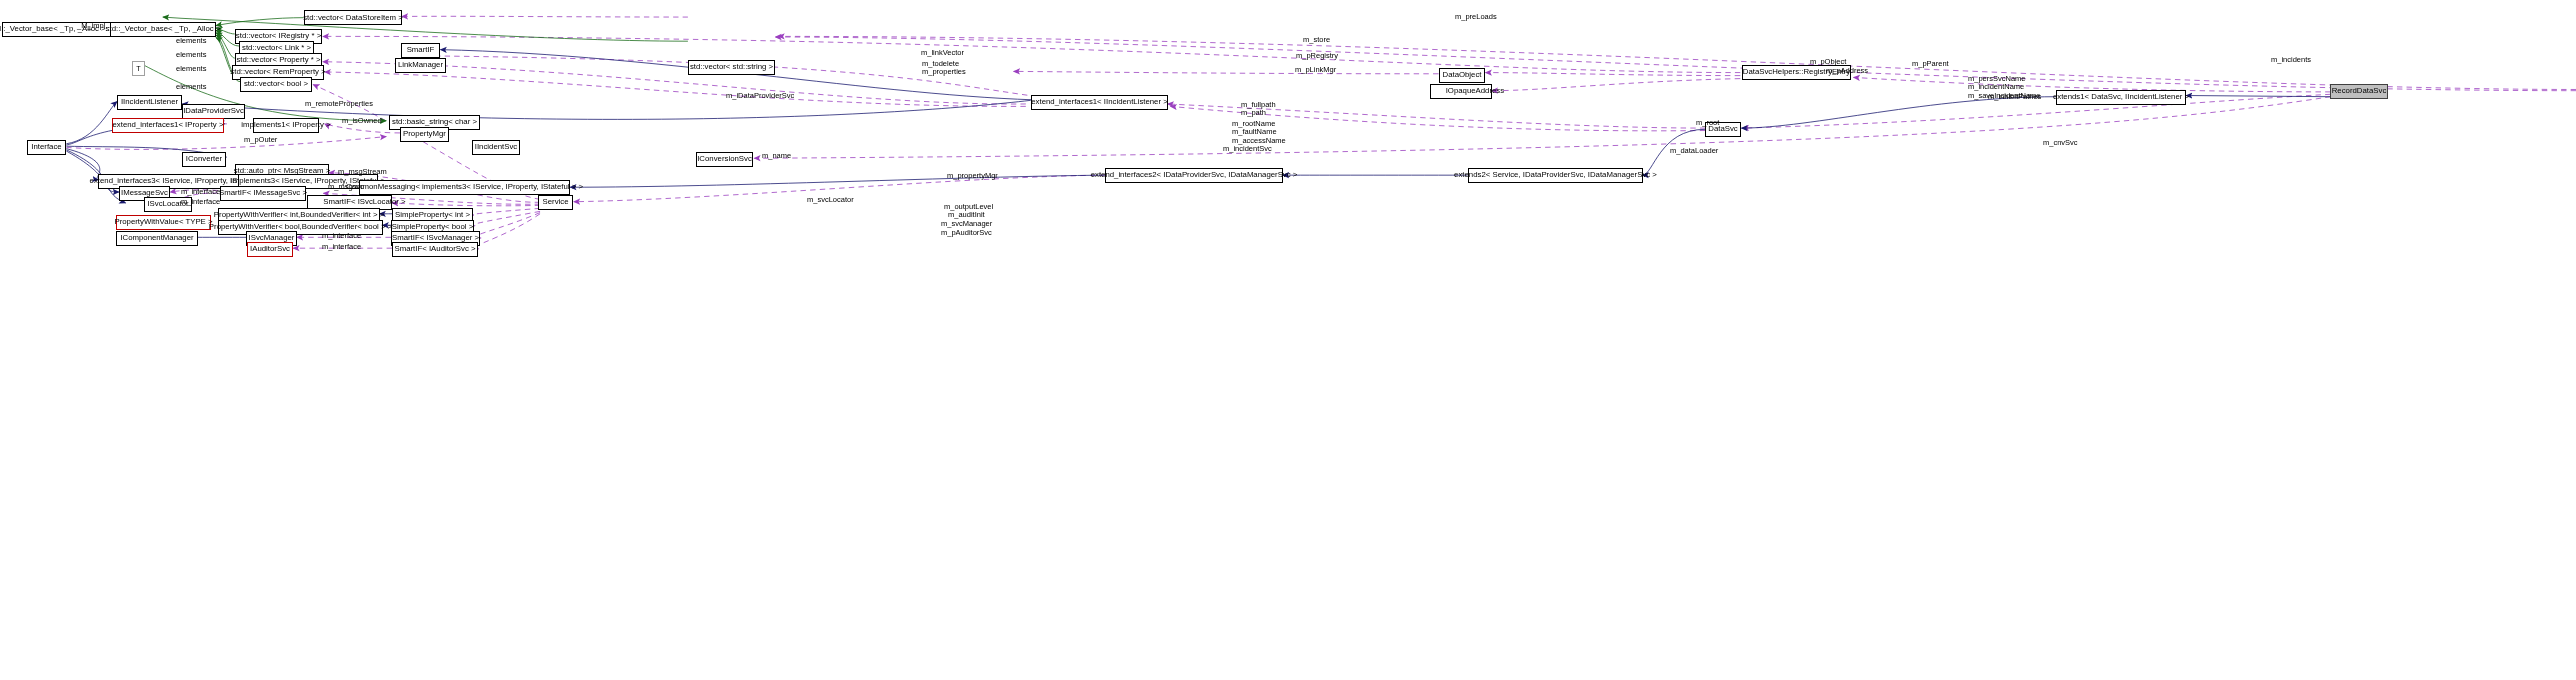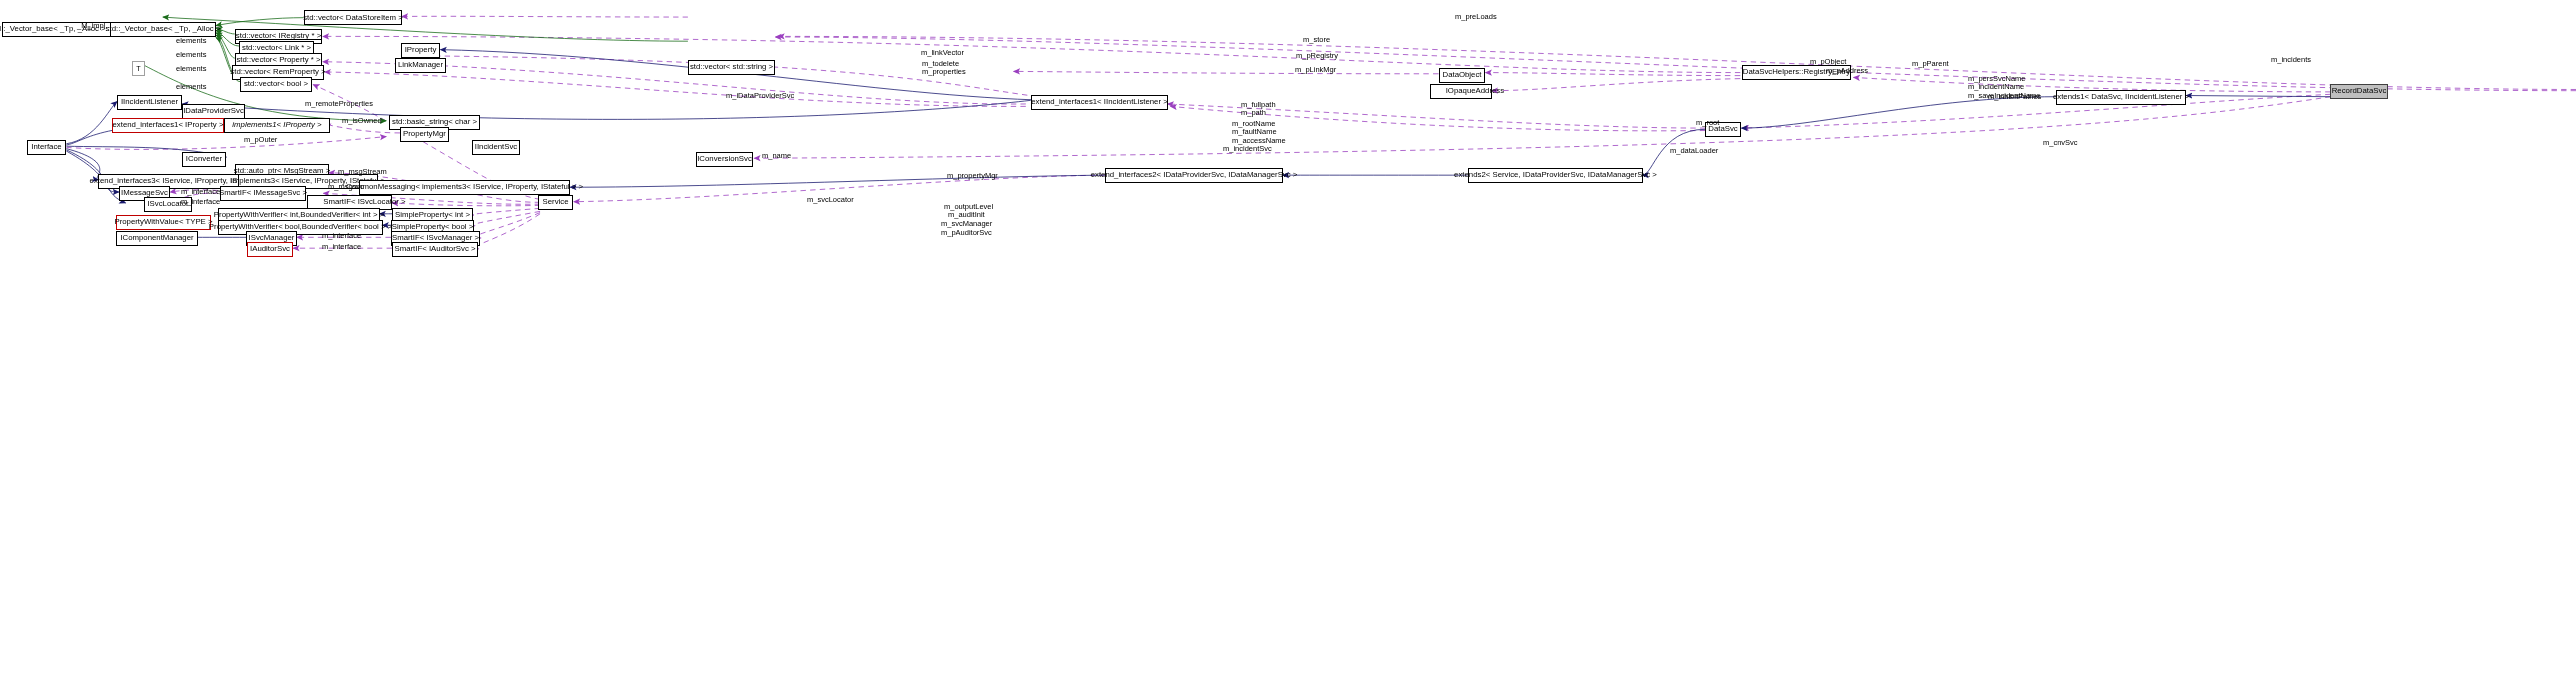--- a/index.html
+++ b/index.html
@@ -100,40 +100,40 @@
       <path d="M650,354 C640,354 640,354 629,354" marker-end="url(#arrNavy)"></path>
       <path d="M648,373 C640,373 640,373 634,373" marker-end="url(#arrNavy)"></path>
       <path d="M408,393 C380,393 340,393 314,393" marker-end="url(#arrNavy)"></path>
     </g>
   </svg>
 
   <div id="nodes">
       <div class="node" style="left: 2.4px; top: 22px; width: 141px;">std::_Vector_base&lt; _Tp, _Alloc &gt;::_Vector_impl</div>
       <div class="node" style="left: 110px; top: 22px; width: 106px;">std::_Vector_base&lt; _Tp, _Alloc &gt;</div>
       <div class="node" style="left: 304px; top: 10.3px; width: 98px;">std::vector&lt; DataStoreItem &gt;</div>
-      <div class="node" style="left: 235px; top: 29px; width: 87px; text-decoration: underline;">std::vector&lt; IRegistry * &gt;</div>
+      <div class="node" style="left: 235px; top: 29px; width: 87px;">std::vector&lt; IRegistry * &gt;</div>
       <div class="node" style="left: 239px; top: 41px; width: 75px;">std::vector&lt; Link * &gt;</div>
       <div class="node" style="left: 235px; top: 53px; width: 87px;">std::vector&lt; Property * &gt;</div>
       <div class="node" style="left: 232px; top: 65px; width: 92px;">std::vector&lt; RemProperty &gt;</div>
       <div class="node" style="left: 240px; top: 77px; width: 72px;">std::vector&lt; bool &gt;</div>
       <div class="node" style="left: 688px; top: 36px; width: 87px; margin-top: 24px;">std::vector&lt; std::string &gt;</div>
       <div class="node tparam" style="left: 132px; top: 61px; width: 12.7px;">T</div>
-      <div class="node" style="left: 401px; top: 43px; width: 39px;">IProperty</div>
+      <div class="node" style="left: 401px; top: 43px; width: 39px;">SmartIF</div>
       <div class="node" style="left: 395px; top: 58px; width: 51px;">LinkManager</div>
       <div class="node" style="left: 1064px; top: 95px; width: 37px;">IRegistry</div>
       <div class="node" style="left: 1439px; top: 68px; width: 46px;">DataObject</div>
       <div class="node" style="left: 1430px; top: 84px; width: 62px; padding-left: 32px;">IOpaqueAddress</div>
       <div class="node" style="left: 1742px; top: 65px; width: 109px;">DataSvcHelpers::RegistryEntry</div>
       <div class="node grey" style="left: 2330px; top: 84px; width: 58px;">RecordDataSvc</div>
       <div class="node" style="left: 2056px; top: 90px; width: 130px;">extends1&lt; DataSvc, IIncidentListener &gt;</div>
       <div class="node" style="left: 1031px; top: 95px; width: 137px;">extend_interfaces1&lt; IIncidentListener &gt;</div>
       <div class="node" style="left: 117px; top: 95px; width: 65px;">IIncidentListener</div>
       <div class="node" style="left: 182px; top: 104px; width: 63px;">IDataProviderSvc</div>
       <div class="node red" style="left: 112px; top: 118px; width: 112px;">extend_interfaces1&lt; IProperty &gt;</div>
-      <div class="node" style="left: 224px; top: 118px; width: 106px; font-style: italic;">implements1&lt; IProperty &gt;</div>
+      <div class="node" style="left: 253px; top: 118px; width: 66px;">implements1&lt; IProperty &gt;</div>
       <div class="node" style="left: 389px; top: 115px; width: 91px;">std::basic_string&lt; char &gt;</div>
       <div class="node" style="left: 400px; top: 127px; width: 49px;">PropertyMgr</div>
       <div class="node" style="left: 1705px; top: 122px; width: 36px;">DataSvc</div>
       <div class="node" style="left: 27px; top: 140px; width: 39px;">Interface</div>
       <div class="node" style="left: 472px; top: 140px; width: 48px;">IIncidentSvc</div>
       <div class="node" style="left: 182px; top: 152px; width: 44px;">IConverter</div>
       <div class="node" style="left: 696px; top: 152px; width: 57px;">IConversionSvc</div>
       <div class="node" style="left: 235px; top: 164px; width: 94px;">std::auto_ptr&lt; MsgStream &gt;</div>
       <div class="node" style="left: 98px; top: 174px; width: 159px;">extend_interfaces3&lt; IService, IProperty, IStateful &gt;</div>
       <div class="node" style="left: 238px; top: 174px; width: 140px;">implements3&lt; IService, IProperty, IStateful &gt;</div>

